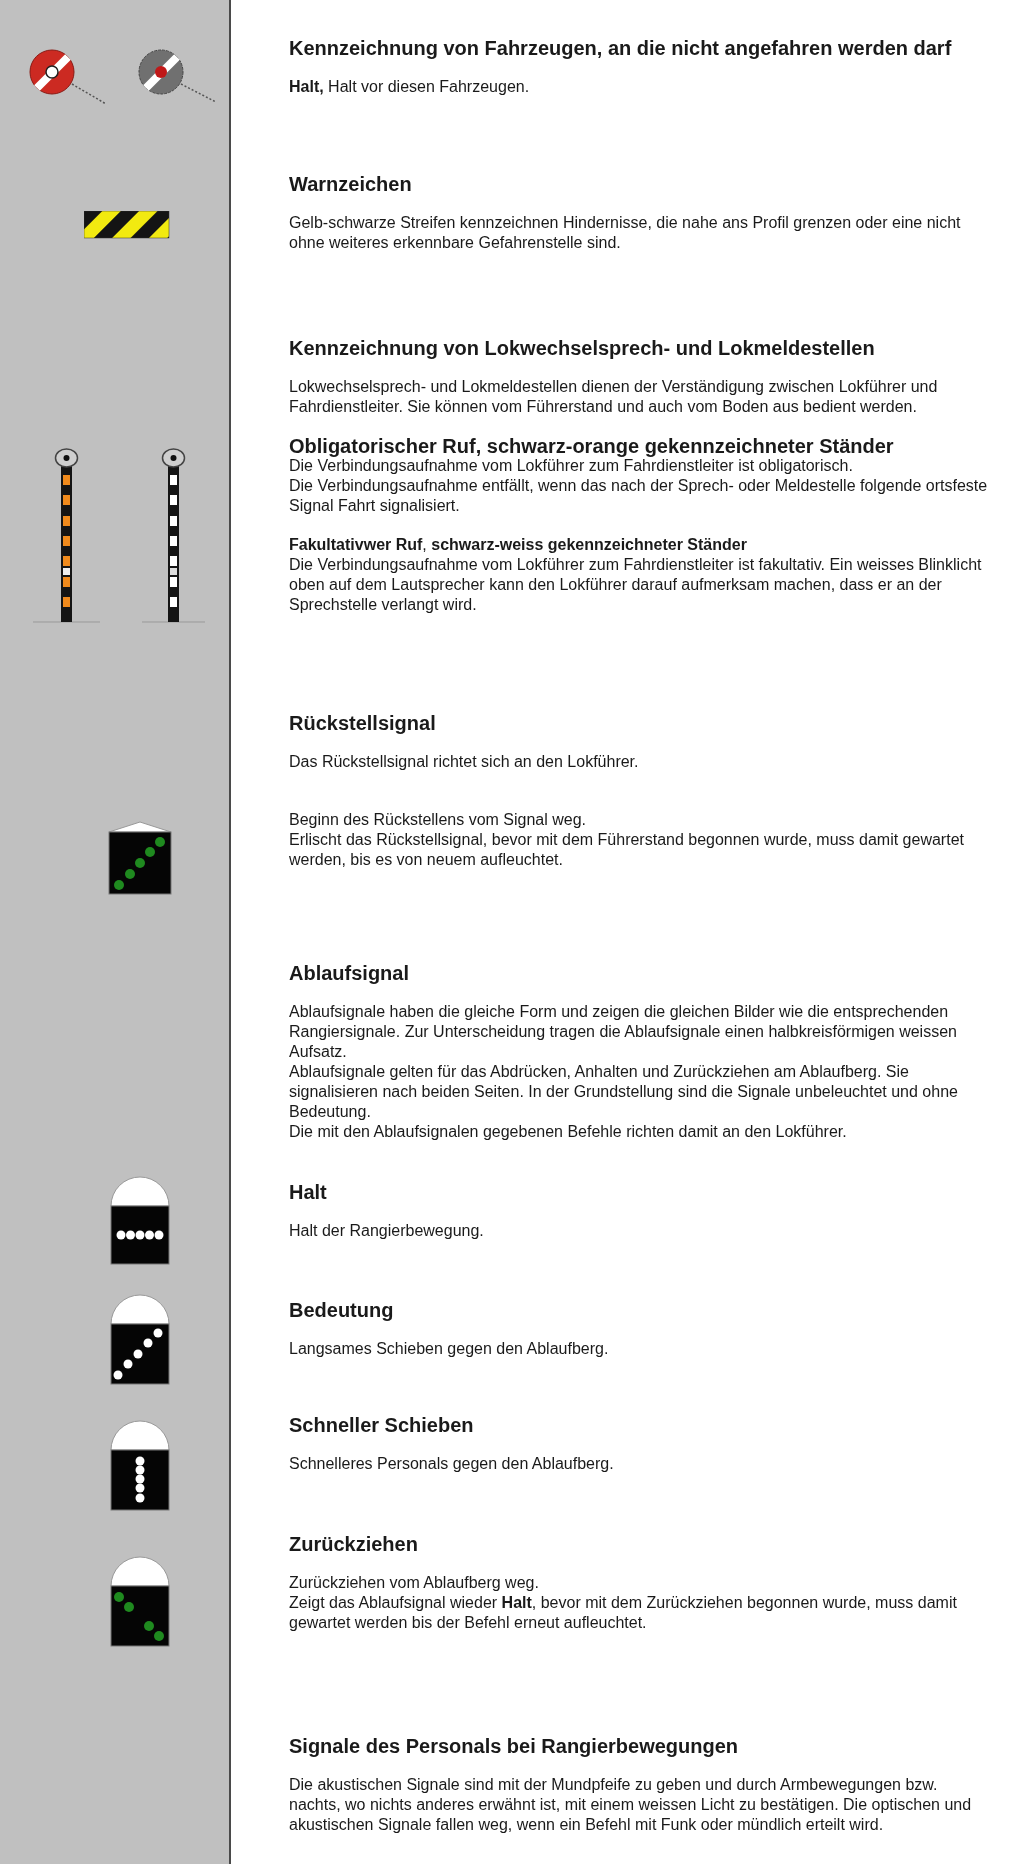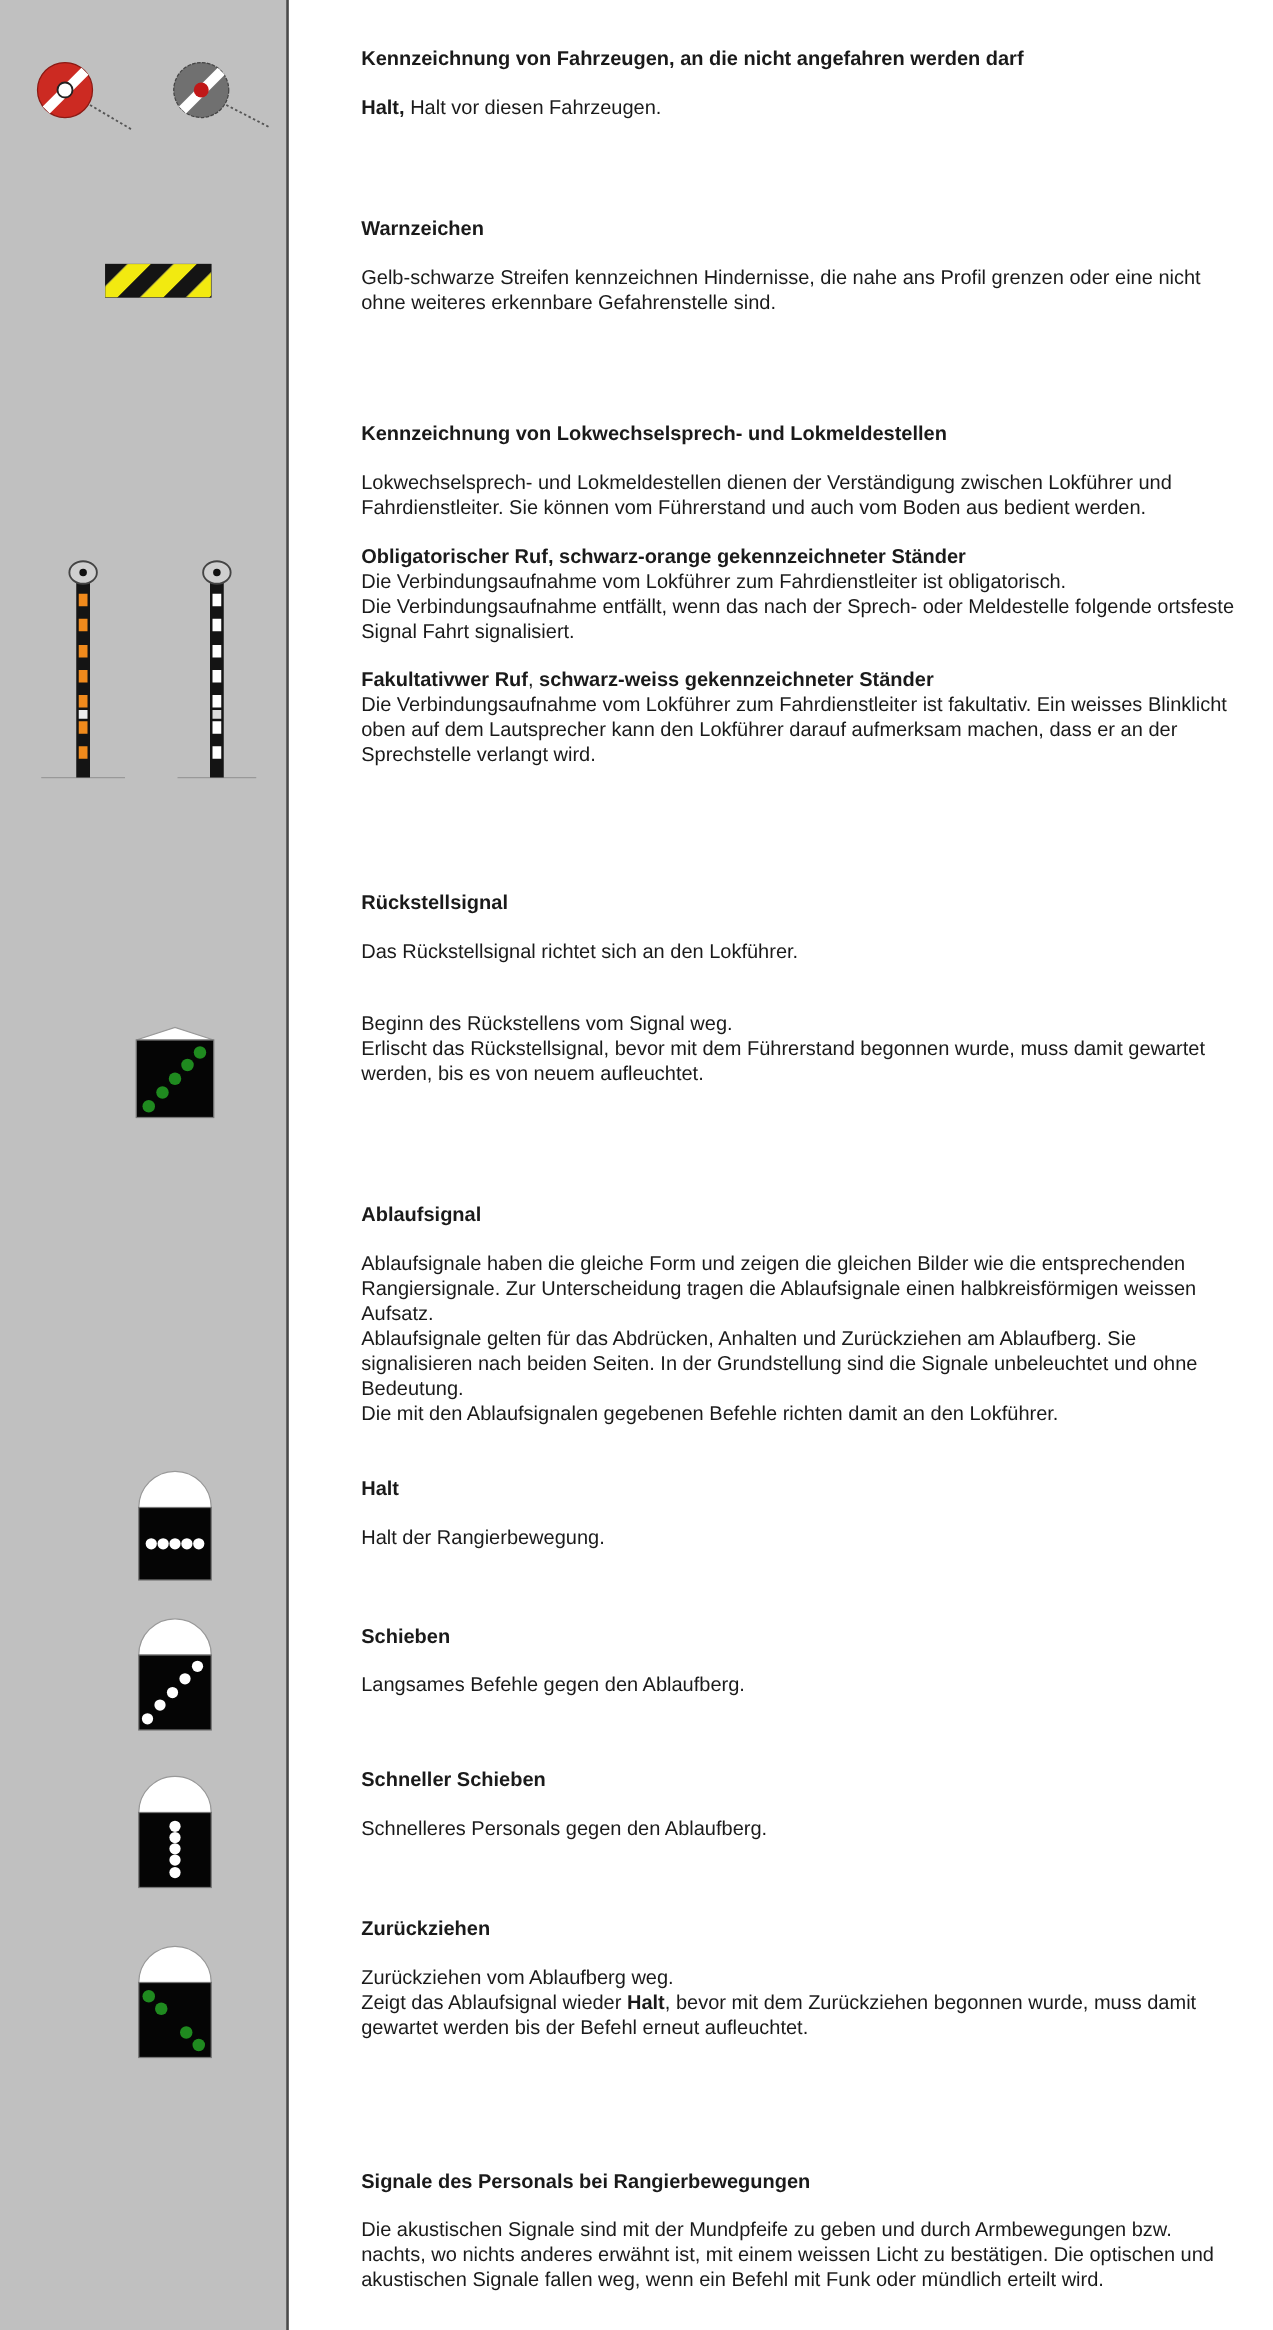--- a/index.html
+++ b/index.html
@@ -8,21 +8,21 @@
     background: #ffffff;
     font-family: "Liberation Sans", sans-serif;
     color: #1a1a1a;
   }
   #sidebar {
     position: absolute; left: 0; top: 0; width: 229px; height: 1864px;
     background: #c0c0c0; border-right: 2px solid #4a4a4a;
   }
   .sig { position: absolute; }
   .block { position: absolute; left: 289px; width: 700px; font-size: 16px; line-height: 20px; }
-  .h { font-weight: bold; font-size: 16px; line-height: 20px; margin: 0; }
+  .h { font-weight: bold; font-size: 20px; line-height: 20px; margin: 0; }
   .p { margin: 0; }
   .gap { height: 19px; }
   b { font-weight: bold; margin-top: 47px; }
 </style>
 </head>
 <body>
 
 <div id="sidebar">
 
   <svg class="sig" style="left:24px;top:44px" width="200" height="66">
@@ -191,23 +191,23 @@
   <p class="p">Die mit den Ablaufsignalen gegebenen Befehle richten damit an den Lokführer.</p>
 </div>
 
 <div class="block" style="top:1182px">
   <p class="h">Halt</p>
   <div class="gap"></div>
   <p class="p">Halt der Rangierbewegung.</p>
 </div>
 
 <div class="block" style="top:1300px">
-  <p class="h">Schieben</p>
-  <div class="gap"></div>
-  <p class="p">Langsames Befehle gegen den Ablaufberg.</p>
+  <p class="h">Bedeutung</p>
+  <div class="gap"></div>
+  <p class="p">Langsames Schieben gegen den Ablaufberg.</p>
 </div>
 
 <div class="block" style="top:1415px">
   <p class="h">Schneller Schieben</p>
   <div class="gap"></div>
   <p class="p">Schnelleres Personals gegen den Ablaufberg.</p>
 </div>
 
 <div class="block" style="top:1534px">
   <p class="h">Zurückziehen</p>

